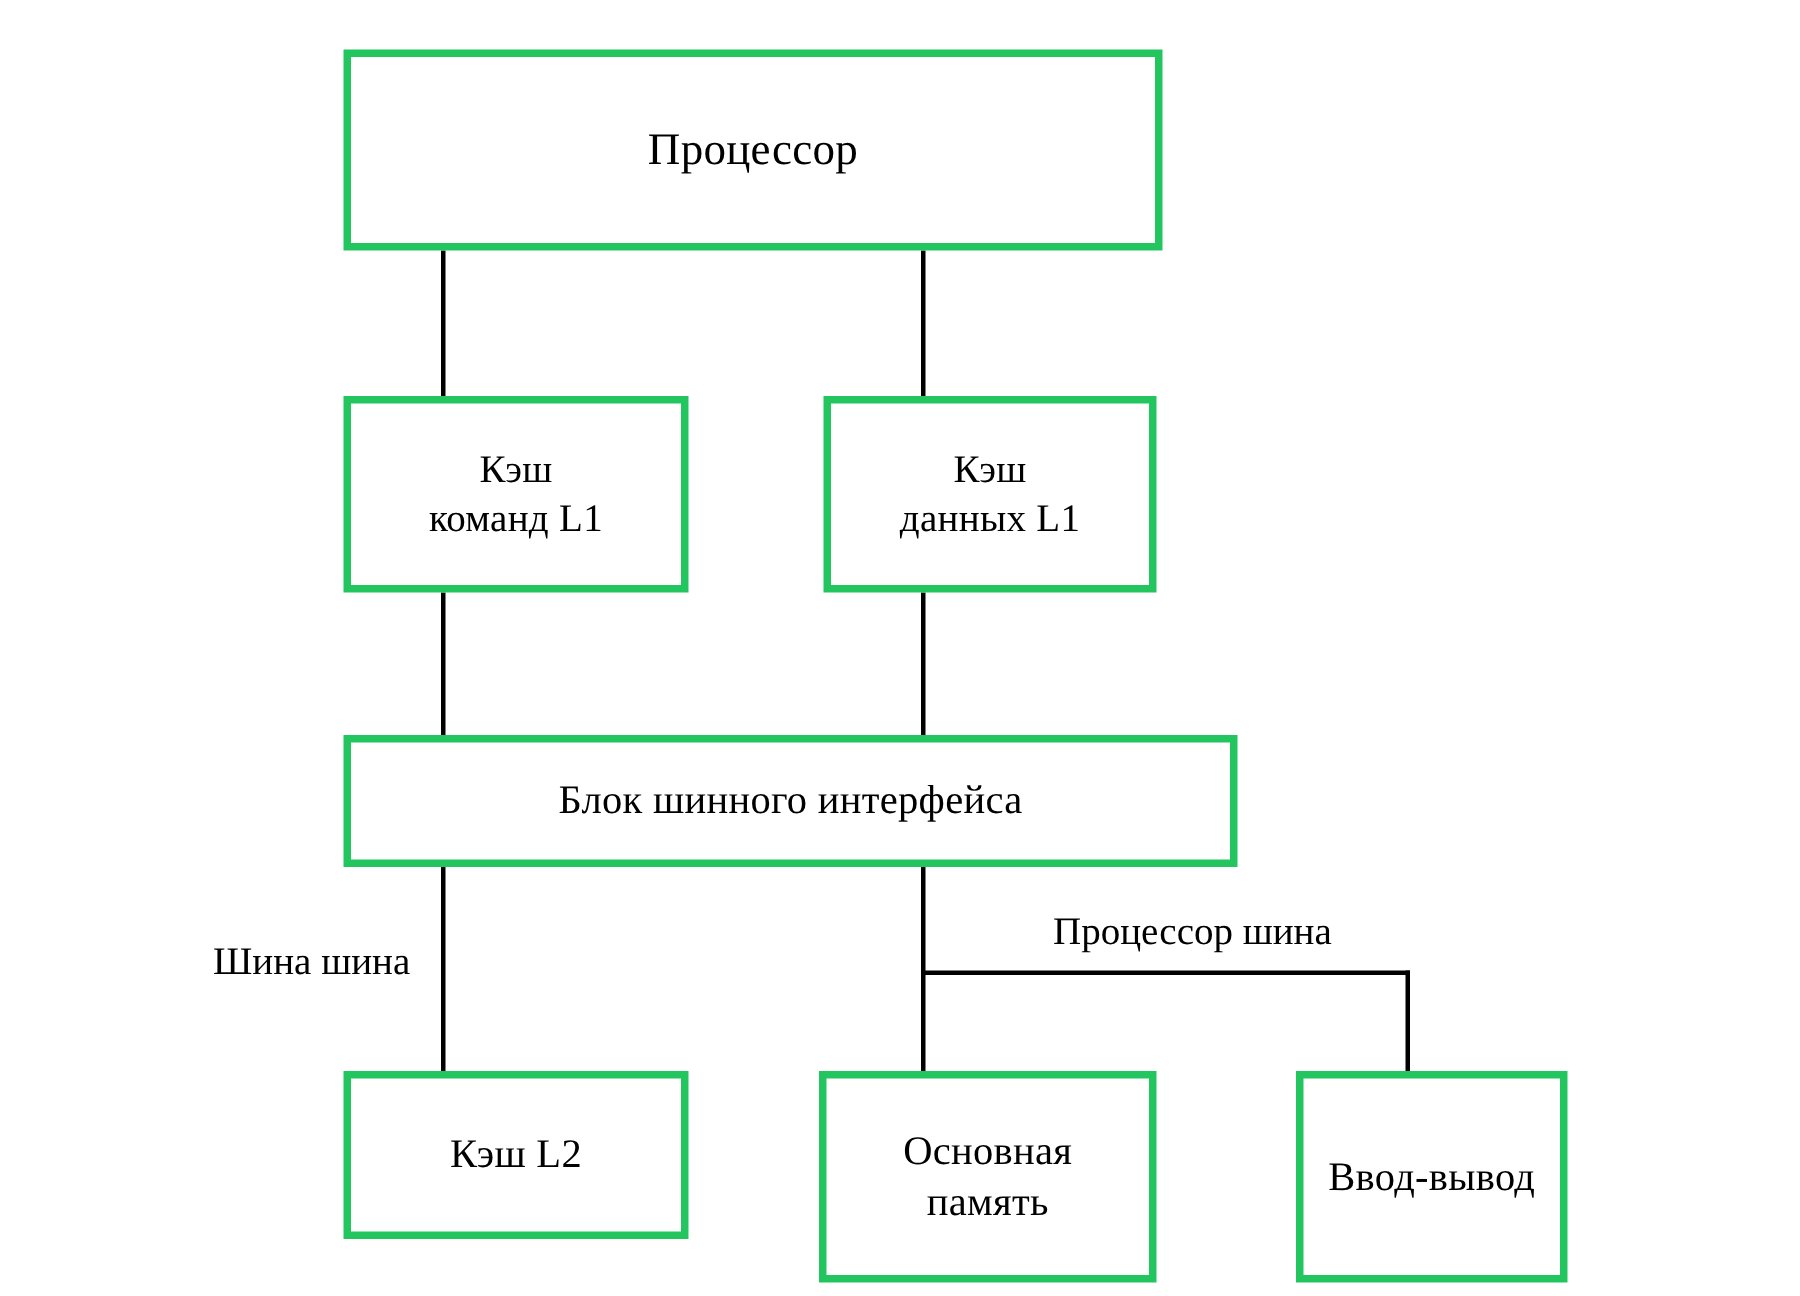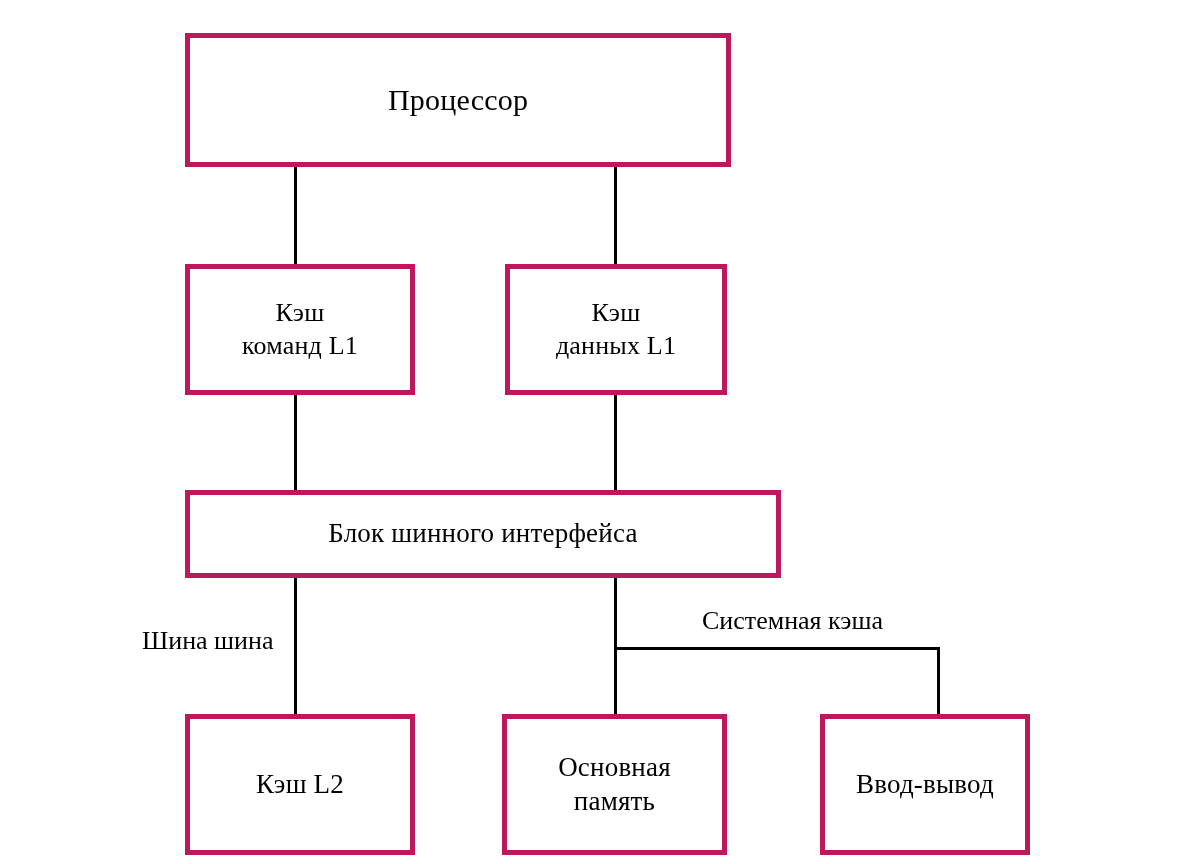--- a/index.html
+++ b/index.html
@@ -15,42 +15,43 @@
   #canvas {
     position: relative;
     width: 1200px;
     height: 864px;
     background: #ffffff;
     overflow: hidden;
   }
   .node {
     position: absolute;
     box-sizing: border-box;
-    border: 5px solid #be185d;
+    border: 5px solid #22c55e;
     background: #ffffff;
     display: flex;
     align-items: center;
     justify-content: center;
     text-align: center;
     z-index: 3;
+    margin-left: 44px;
   }
   .node .node-label {
     display: block;
     line-height: 1.25;
     white-space: pre-line;
     letter-spacing: 0.2px;
   }
   
   #node-cpu        { left: 185px; top: 33px;  width: 546px; height: 134px; }
   #node-icache     { left: 185px; top: 264px; width: 230px; height: 131px; }
   #node-dcache     { left: 505px; top: 264px; width: 222px; height: 131px; }
   #node-biu        { left: 185px; top: 490px; width: 596px; height: 88px;  }
-  #node-l2         { left: 185px; top: 714px; width: 230px; height: 141px; }
+  #node-l2         { left: 185px; top: 714px; width: 230px; height: 112px; }
   #node-memory     { left: 502px; top: 714px; width: 225px; height: 141px; }
-  #node-io         { left: 820px; top: 714px; width: 210px; height: 141px; }
+  #node-io         { left: 820px; top: 714px; width: 181px; height: 141px; }
 
   #node-cpu .node-label    { font-size: 30px; }
   #node-icache .node-label { font-size: 26px; }
   #node-dcache .node-label { font-size: 26px; }
   #node-biu .node-label    { font-size: 27px; }
   #node-l2 .node-label     { font-size: 27px; }
   #node-memory .node-label { font-size: 27px; }
   #node-io .node-label     { font-size: 27px; }
 
   
@@ -123,15 +124,15 @@
   <div class="node" id="node-memory">
     <span class="node-label">Основная
 память</span>
   </div>
 
   <div class="node" id="node-io">
     <span class="node-label">Ввод-вывод</span>
   </div>
 
   <div class="bus-label" id="label-cache-bus">Шина шина</div>
-  <div class="bus-label" id="label-system-bus">Системная кэша</div>
+  <div class="bus-label" id="label-system-bus">Процессор шина</div>
 
 </div>
 
 </body></html>

